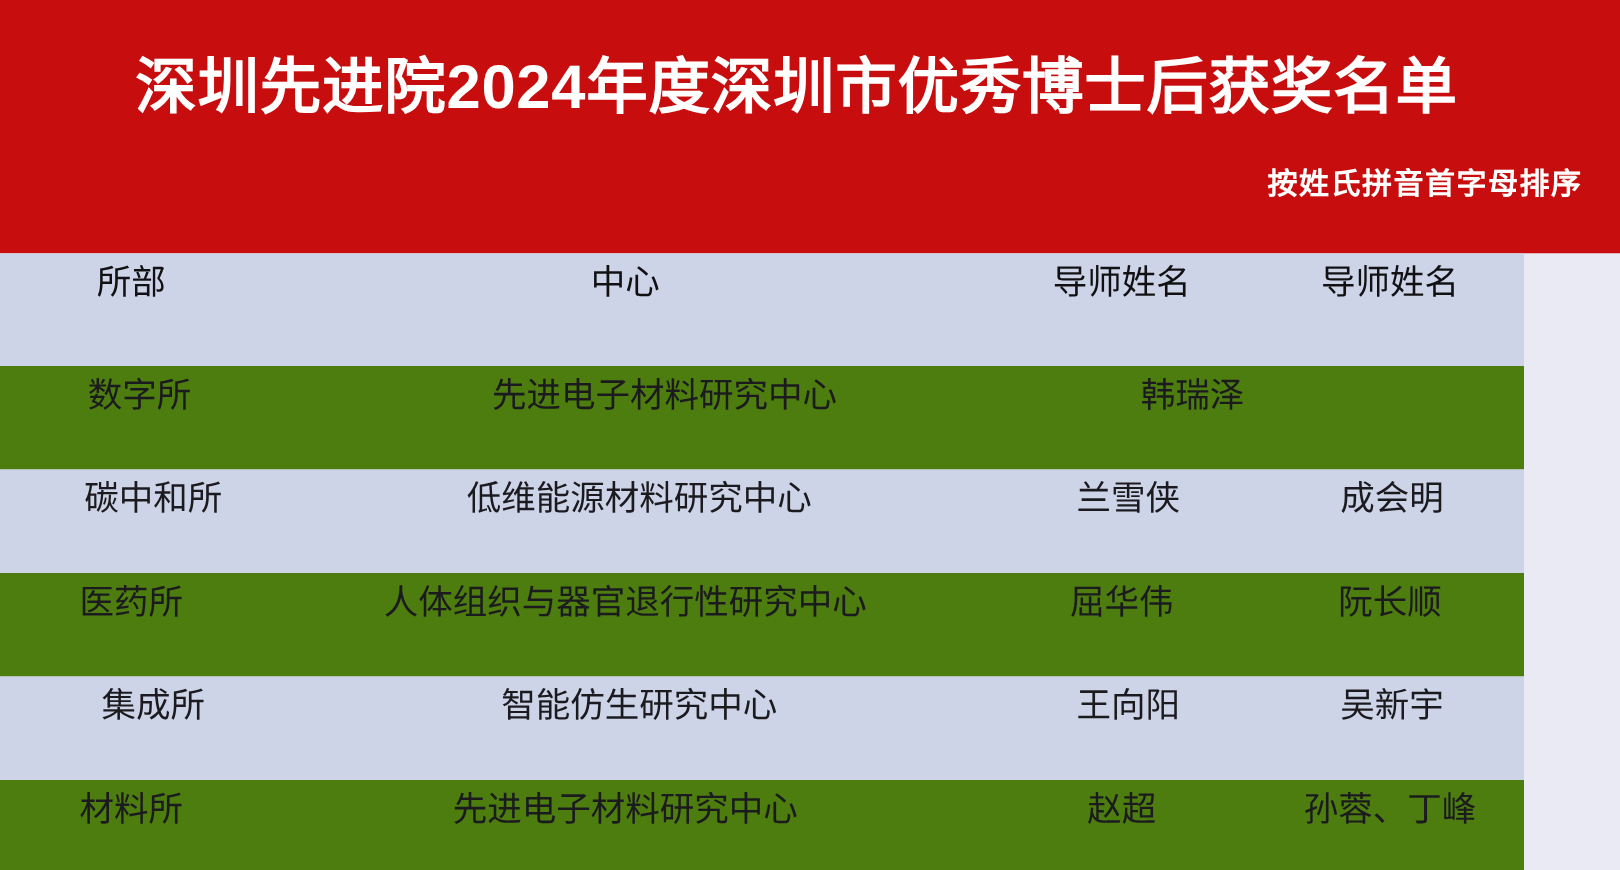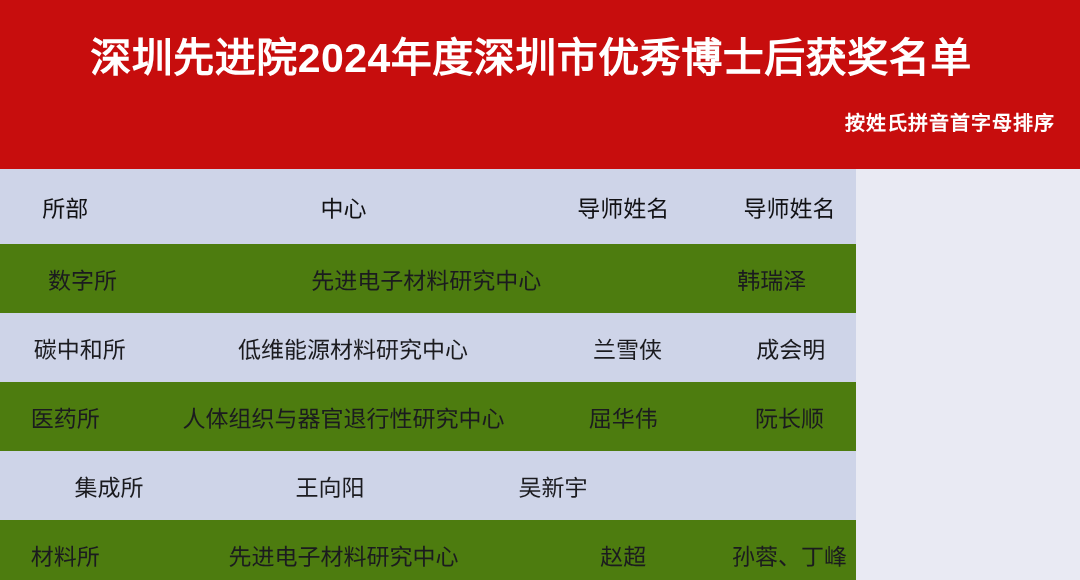--- a/index.html
+++ b/index.html
@@ -61,25 +61,23 @@
 
   
   .table {
     position: relative;
     width: 1080px;
     background: #e9eaf3;
   }
 
   .row {
     display: flex;
-    width: 856px;
+    width: 1016px;
     height: 69px;
-    align-items: center;
     box-sizing: border-box;
-    gap: 33px;
   }
 
   .row.header-row {
     height: 75px;
     background: #ced4e8;
   }
 
   .row.light {
     background: #4d7c0f;
   }
@@ -142,20 +140,21 @@
 
     <div class="row light">
       <div class="cell c-dept">医药所</div>
       <div class="cell c-center">人体组织与器官退行性研究中心</div>
       <div class="cell c-name">屈华伟</div>
       <div class="cell c-mentor">阮长顺</div>
     </div>
 
     <div class="row dark">
       <div class="cell c-dept">集成所</div>
+      <div class="cell c-center">智能仿生研究中心</div>
       <div class="cell c-name">王向阳</div>
       <div class="cell c-mentor">吴新宇</div>
     </div>
 
     <div class="row light">
       <div class="cell c-dept">材料所</div>
       <div class="cell c-center">先进电子材料研究中心</div>
       <div class="cell c-name">赵超</div>
       <div class="cell c-mentor">孙蓉、丁峰</div>
     </div>

